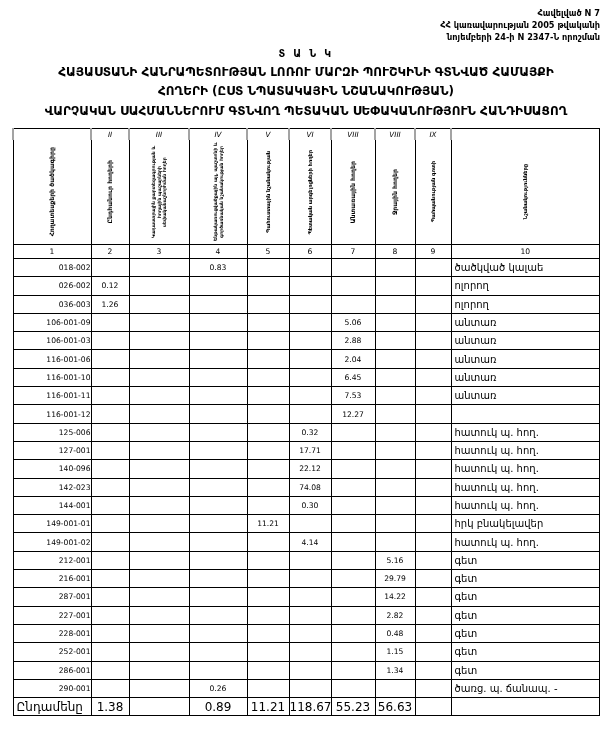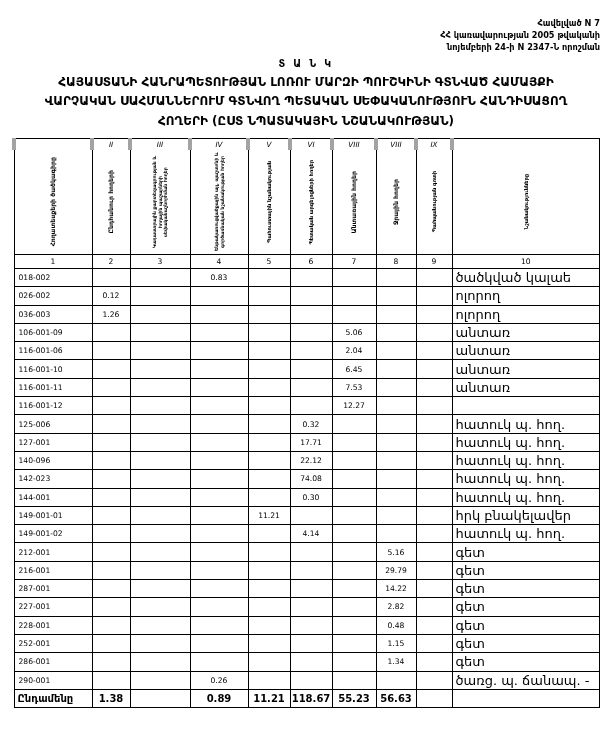--- a/index.html
+++ b/index.html
@@ -13,21 +13,21 @@
     font-family: "DejaVu Sans", sans-serif;
     color: #000;
     position: relative;
     overflow: hidden;
   }
   .page {
     position: relative;
     width: 612px;
     height: 738px;
     box-sizing: border-box;
-    padding: 16px 12px 0 12px;
+    padding: 6px 12px 0 12px;
   }
   .topright {
     text-align: right;
     font-size: 8.2px;
     line-height: 1.45;
     font-weight: bold;
     margin-top: 2px;
   }
   .doc-title {
     text-align: center;
@@ -58,21 +58,21 @@
   }
   
   tr.romans td {
     height: 11px;
     font-size: 7.2px;
     font-style: italic;
     border-top: 1px solid #000;
     border-bottom: none;
   }
   tr.romans td.cell {
-    border-left: 4px solid #a3a3a3;
+    border-left: 2px solid #a3a3a3;
     border-right: 1px solid #000;
   }
   
   tr.vhead td {
     height: 104px;
     border-top: none;
     position: relative;
     padding: 0;
   }
   .vlabel {
@@ -104,35 +104,35 @@
   }
   tr.numrow td {
     height: 13px;
     font-size: 7.6px;
   }
   tr.datarow td {
     height: 17.3px;
     font-size: 7.6px;
   }
   tr.datarow td.code {
-    text-align: left;
+    text-align: right;
     padding-left: 4px;
   }
   tr.datarow td.num {
     text-align: center;
   }
   tr.datarow td.note {
     text-align: left;
     padding-left: 3px;
-    font-size: 13px;
+    font-size: 10px;
   }
   tr.totalrow td {
     height: 17.3px;
-    font-size: 10px;
-    font-weight: bold;
+    font-size: 12px;
+    font-weight: normal;
   }
   tr.totalrow td.code {
     text-align: left;
     padding-left: 3px;
   }
   tr.totalrow td.note {
     border-right: 1px solid #000;
   }
   .c1 { width: 78px; }
   .c2 { width: 38px; }
@@ -153,22 +153,22 @@
   <div class="topright">
     <div>Հավելված N 7</div>
     <div>ՀՀ կառավարության 2005 թվականի</div>
     <div>նոյեմբերի 24-ի N 2347-Ն որոշման</div>
   </div>
 
   <div class="doc-title">Տ Ա Ն Կ</div>
 
   <div class="headline">
     <div>ՀԱՅԱՍՏԱՆԻ ՀԱՆՐԱՊԵՏՈՒԹՅԱՆ ԼՈՌՈՒ ՄԱՐԶԻ ՊՈՒՇԿԻՆԻ ԳՏՆՎԱԾ ՀԱՄԱՅՔԻ</div>
+    <div>ՀՈՂԵՐԻ (ԸՍՏ ՆՊԱՏԱԿԱՅԻՆ ՆՇԱՆԱԿՈՒԹՅԱՆ)</div>
     <div>ՎԱՐՉԱԿԱՆ ՍԱՀՄԱՆՆԵՐՈՒՄ ԳՏՆՎՈՂ  ՊԵՏԱԿԱՆ  ՍԵՓԱԿԱՆՈՒԹՅՈՒՆ  ՀԱՆԴԻՍԱՑՈՂ</div>
-    <div>ՀՈՂԵՐԻ (ԸՍՏ ՆՊԱՏԱԿԱՅԻՆ ՆՇԱՆԱԿՈՒԹՅԱՆ)</div>
   </div>
 
   <table class="main">
     <colgroup>
       <col class="c1">
         <col class="c2">
         <col class="c3">
         <col class="c4">
         <col class="c5">
       <col class="c6">
@@ -297,20 +297,32 @@
         <td class="num"></td>
         <td class="num"></td>
         <td class="num"></td>
         <td class="num"></td>
         <td class="num">5.06</td>
         <td class="num"></td>
         <td class="num"></td>
         <td class="note">անտառ</td>
       </tr>
       <tr class="datarow">
+        <td class="code">106-001-03</td>
+        <td class="num"></td>
+        <td class="num"></td>
+        <td class="num"></td>
+        <td class="num"></td>
+        <td class="num"></td>
+        <td class="num">2.88</td>
+        <td class="num"></td>
+        <td class="num"></td>
+        <td class="note">անտառ</td>
+      </tr>
+      <tr class="datarow">
         <td class="code">116-001-06</td>
         <td class="num"></td>
         <td class="num"></td>
         <td class="num"></td>
         <td class="num"></td>
         <td class="num"></td>
         <td class="num">2.04</td>
         <td class="num"></td>
         <td class="num"></td>
         <td class="note">անտառ</td>

